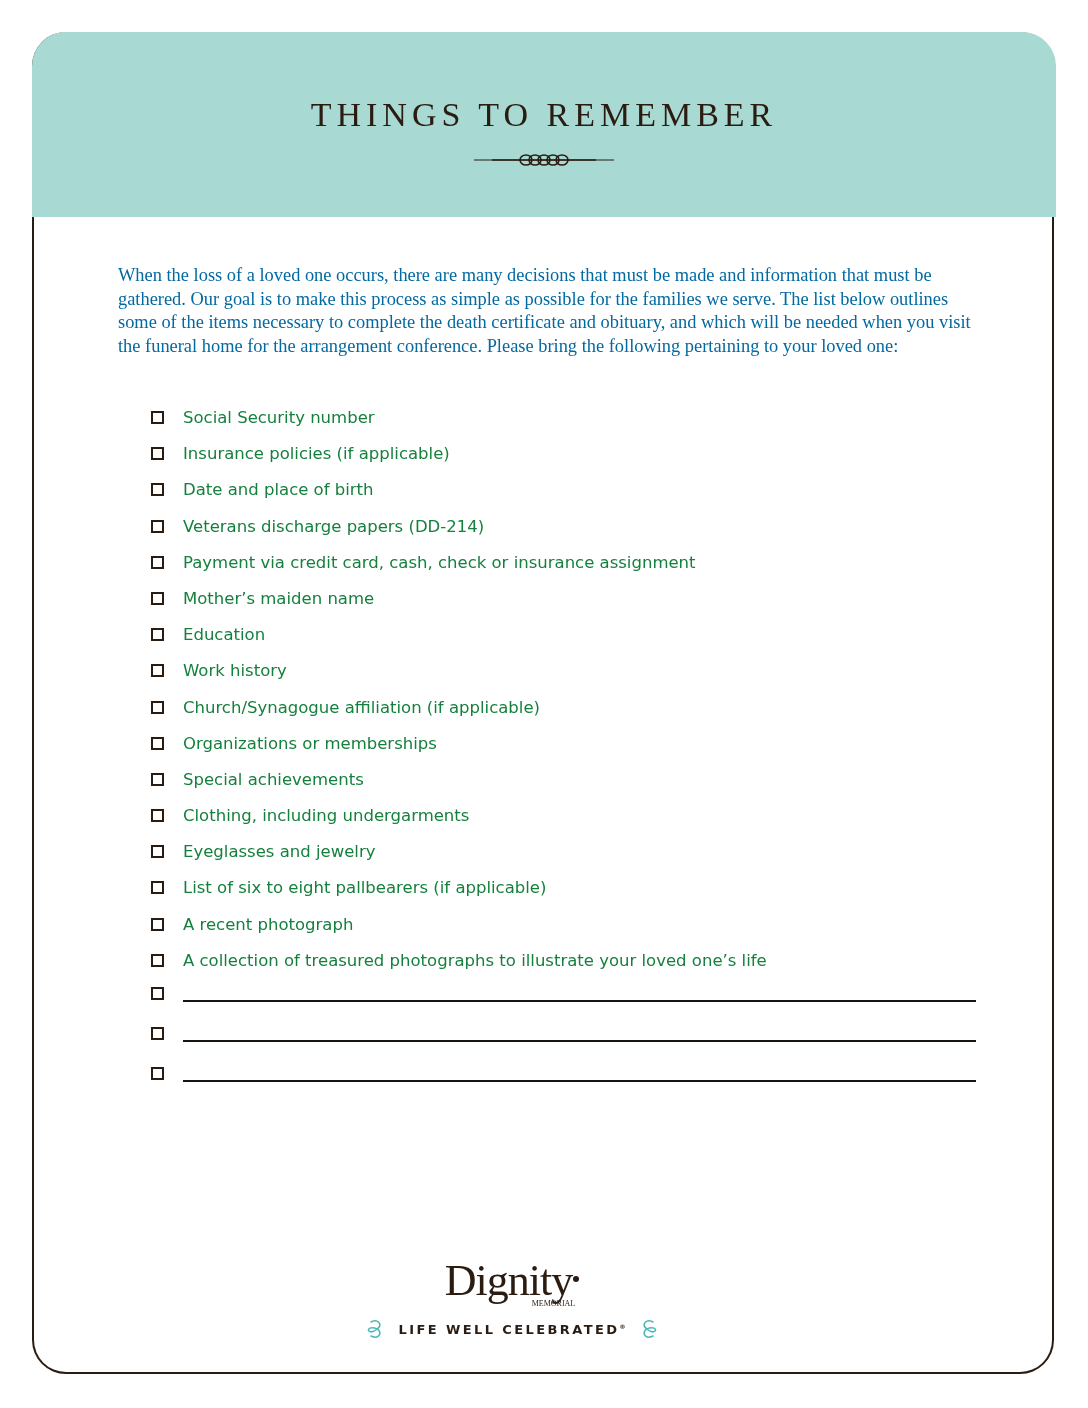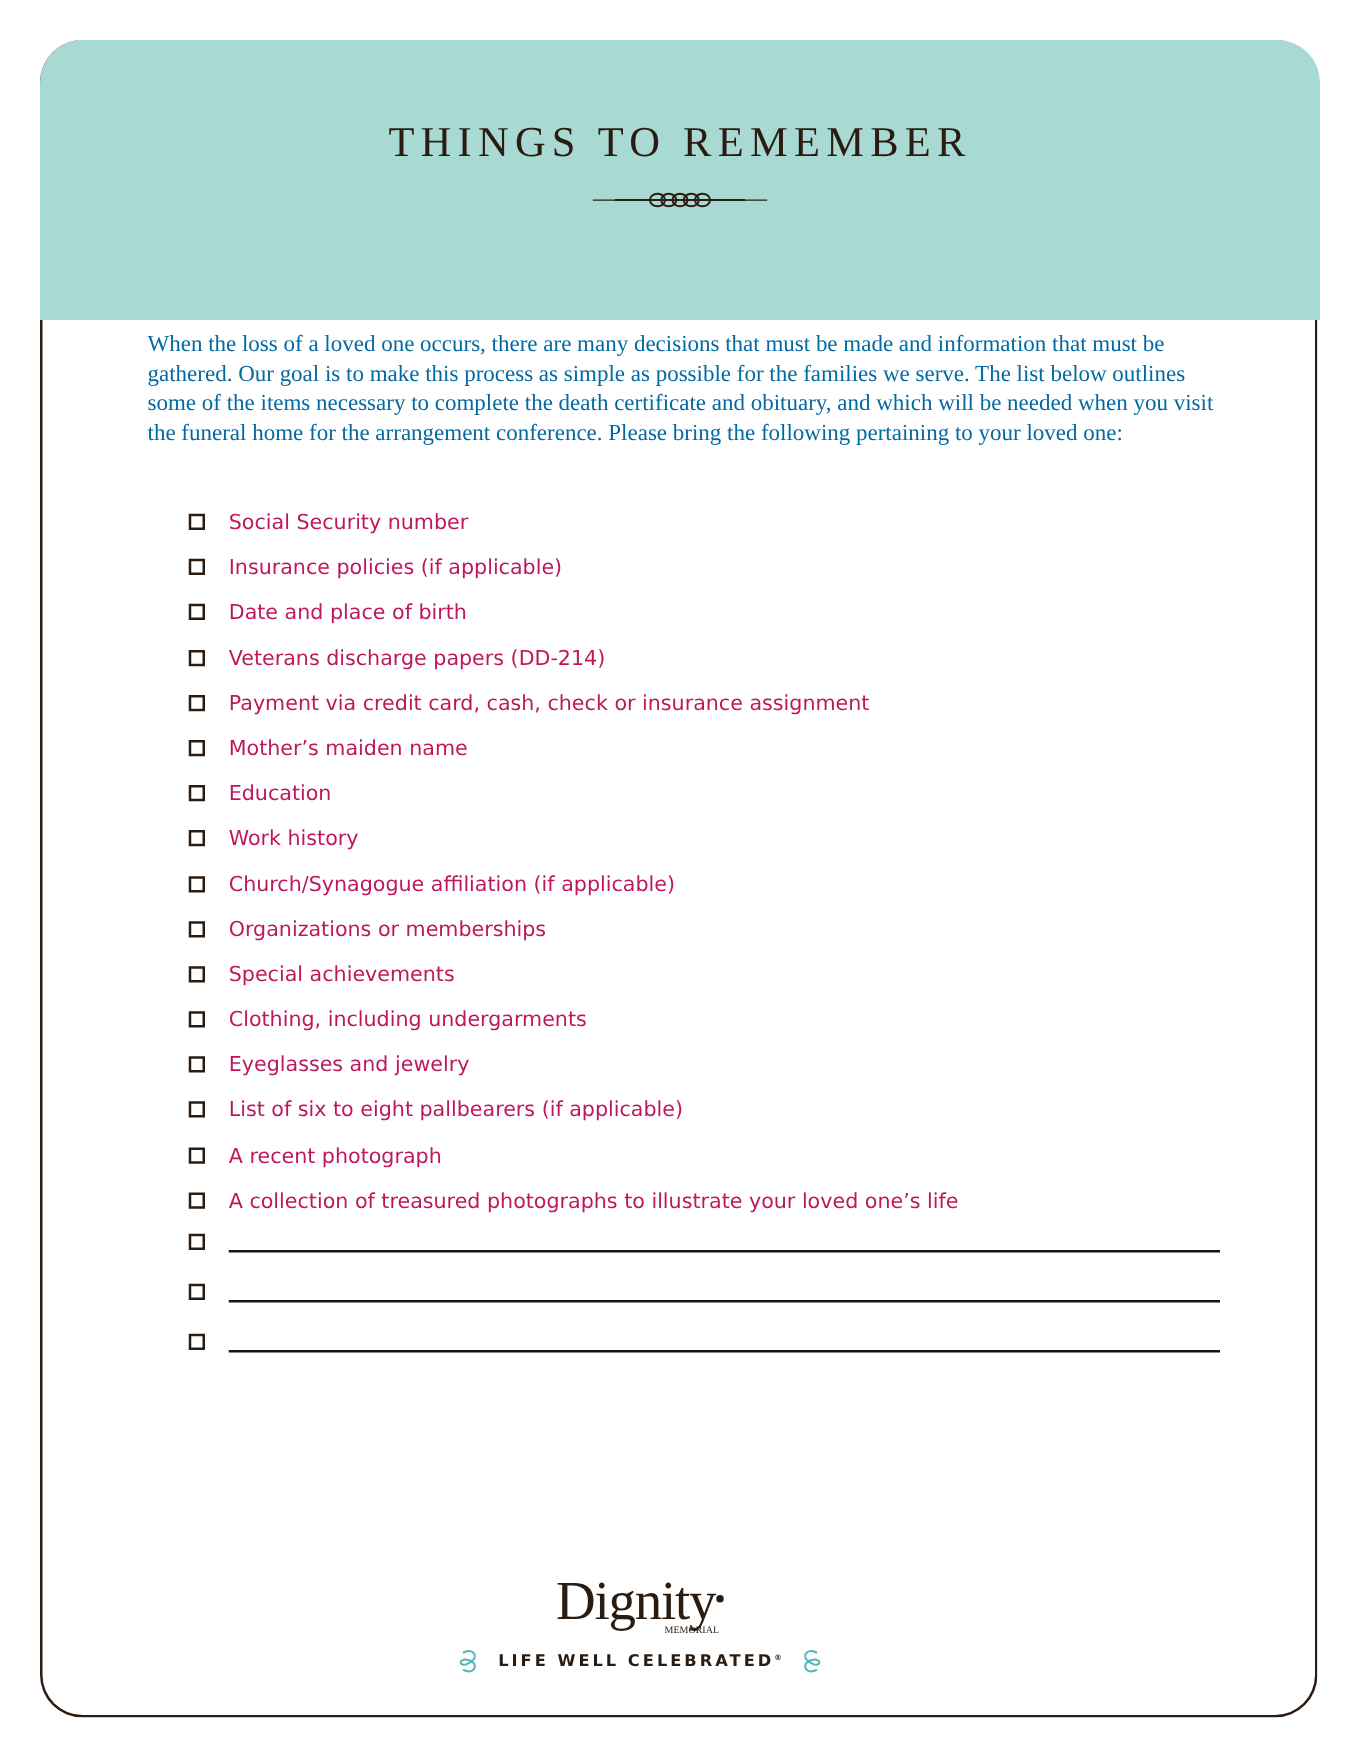--- a/index.html
+++ b/index.html
@@ -24,21 +24,21 @@
       border-top: none;
       border-radius: 34px;
       box-sizing: border-box;
       background: #ffffff;
     }
     .header {
       position: absolute;
       left: 32px;
       top: 32px;
       width: 1024px;
-      height: 224px;
+      height: 185px;
       background: #a8dad3;
       border-radius: 34px 34px 0 0;
     }
     .title {
       position: absolute;
       left: 0;
       right: 0;
       top: 64px;
       text-align: center;
       font-family: "Liberation Serif", "DejaVu Serif", serif;
@@ -74,21 +74,21 @@
       margin: 0;
       padding: 0;
       list-style: none;
     }
     .check-item {
       position: relative;
       padding-left: 32px;
       font-family: "DejaVu Sans", "Liberation Sans", sans-serif;
       font-size: 16.5px;
       line-height: 22px;
-      color: #be185d;
+      color: #15803d;
       margin-bottom: 14.2px;
     }
     .check-item.multi {
       margin-bottom: 13px;
     }
     .checkbox {
       position: absolute;
       left: 0;
       top: 4px;
       width: 13px;

